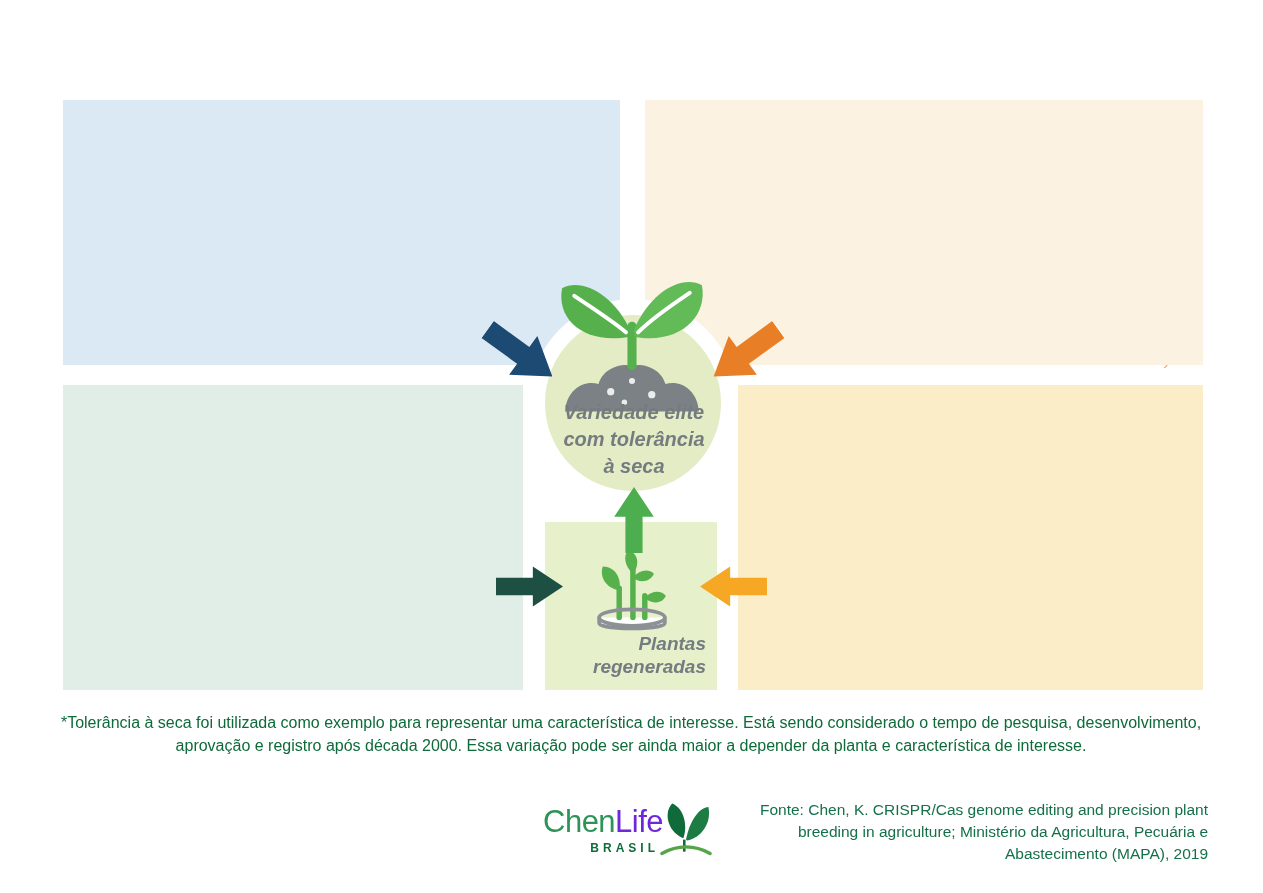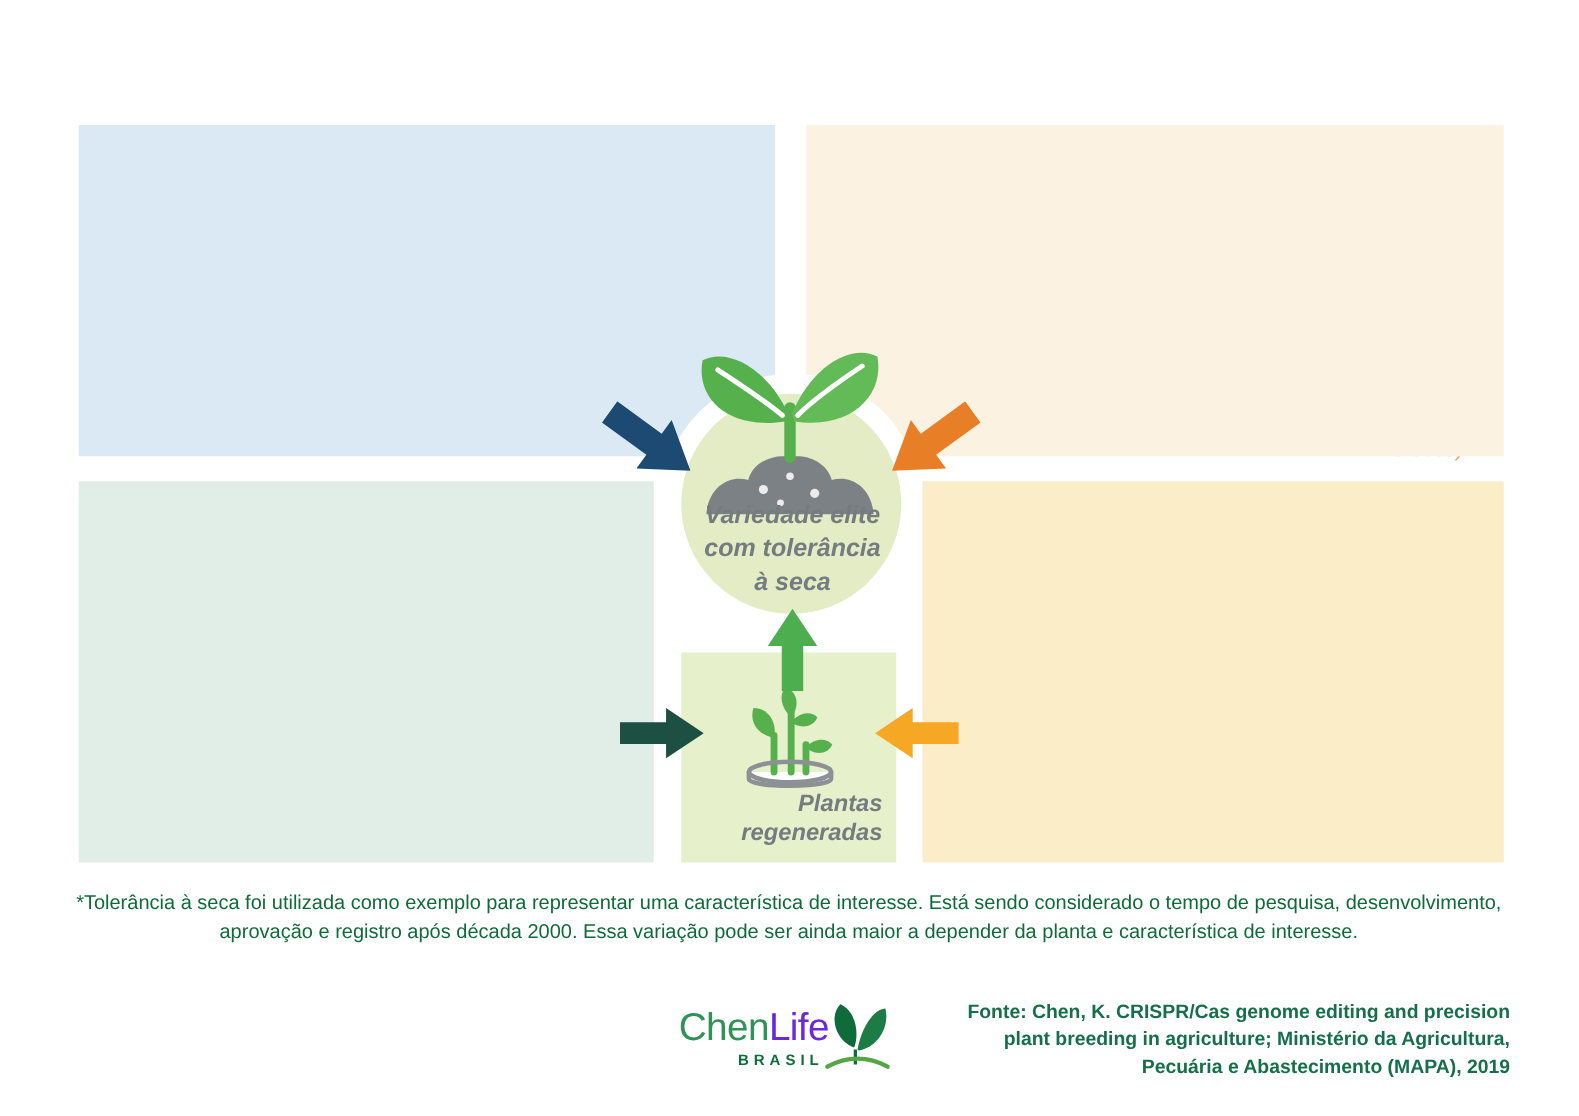--- a/index.html
+++ b/index.html
@@ -50,21 +50,21 @@
   .lbl-amber-lt{font-size:17px;color:#f7b863;line-height:27px;}
   .lbl-dark{font-size:18px;font-weight:600;color:#20312b;}
   .lbl-dark-sm{font-size:17px;font-weight:600;color:#2b3a45;}
 
   
   .footnote{left:56px;width:1150px;top:711px;text-align:center;font-size:16px;line-height:23px;color:#0e6b39;}
   .logo-text{left:543px;top:804px;font-size:31px;letter-spacing:-.5px;z-index:2;}
   .logo-crop{color:#2f9357;}
   .logo-life{color:#6d28d9;}
   .logo-brasil{text-align:right;width:116px;font-size:12px;font-weight:bold;letter-spacing:4px;color:#0e6e3a;margin-top:1px;}
-  .source{right:55px;top:799px;width:465px;text-align:right;font-size:15.5px;font-weight:bold;line-height:22px;color:#15704a;}
+  .source{right:55px;top:799px;width:465px;text-align:right;font-size:15.5px;font-weight:normal;line-height:22px;color:#15704a;}
 
   
   svg.icon{position:absolute;overflow:visible;}
   .plant-dark{--leaf1:#15682c;--leaf2:#1f7d36;--stem:#1e7a33;}
   .plant-light{--leaf1:#49a33e;--leaf2:#5cb84f;--stem:#3f9a3a;}
   .plant-bright{--leaf1:#56b14d;--leaf2:#63bb57;--stem:#56b14d;}
   .z5{z-index:5;}
 </style>
 </head>
 <body>

